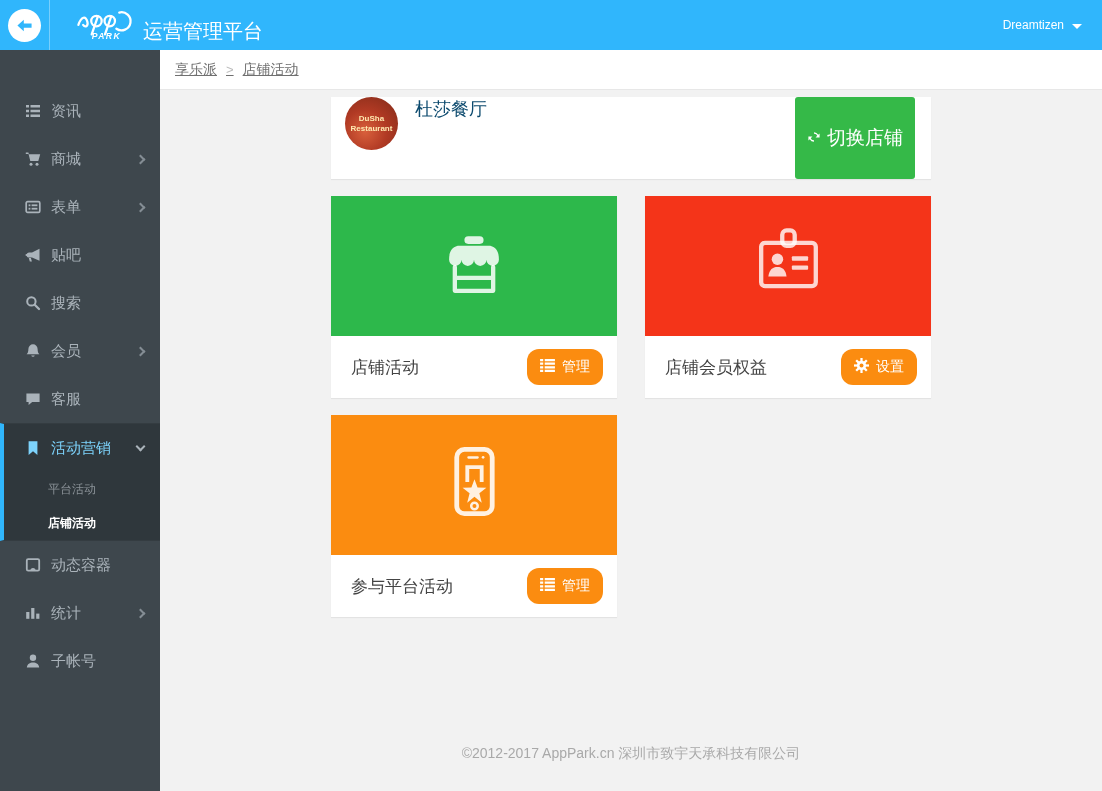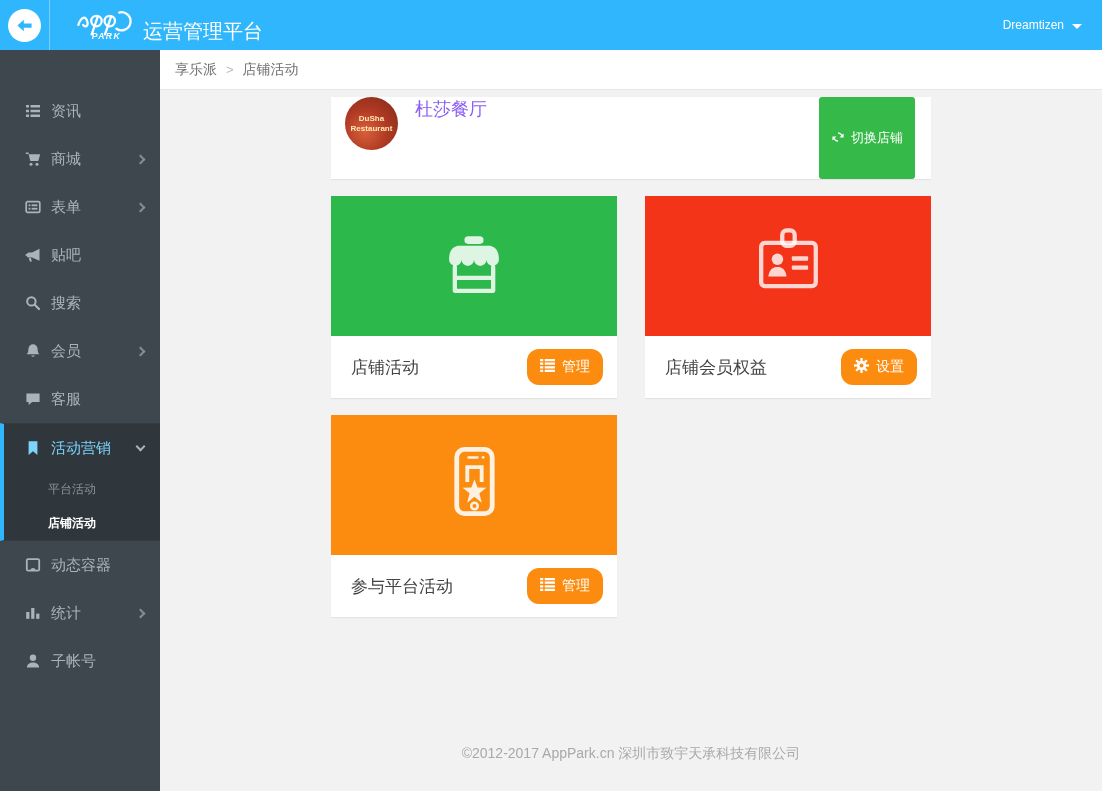--- a/index.html
+++ b/index.html
@@ -34,32 +34,32 @@
   .nav-group-active { background:#2f373c; border-left:4px solid #30b6fc;
                       border-top:1px solid #343c41; border-bottom:1px solid #343c41; }
   .nav-group-active .nav-item { padding-left:20px; color:#7dd3fc; }
   .nav-group-active .nav-arrow { border-color:#aab3ba; }
   .sub-item { height:34px; display:flex; align-items:center; padding-left:44px;
               font-size:12px; color:#8a9197; cursor:pointer; }
   .sub-item.active { color:#fff; font-weight:bold; }
   
   .main { flex:1; background:#f2f2f2; display:flex; flex-direction:column; }
   .breadcrumb { height:40px; background:#fff; border-bottom:1px solid #e7e7e7;
-                display:flex; align-items:center; padding-left:15px; font-size:14px; color:#707070; gap:9px; }
+                display:flex; align-items:center; padding-left:15px; font-size:14px; color:#707070; gap:9px;text-decoration:underline; }
   .crumb { cursor:pointer; }
   .crumb-sep { color:#bbb; font-size:13px; }
   .content { width:600px; margin:7px auto 0; }
   .store-card { background:#fff; height:82px; display:flex; 
                 padding:0 16px 0 14px; box-shadow:0 1px 1px rgba(0,0,0,.06); }
   .avatar { width:53px; height:53px; border-radius:50%; flex-shrink:0; margin-right:17px;
             background:radial-gradient(circle at 38% 65%, #d9603c 0%, #b13a24 45%, #7e2a18 100%);
             display:flex; flex-direction:column; align-items:center; justify-content:center;
             color:#ffe9b0; font-size:8px; font-weight:bold; line-height:1.2; text-align:center; }
-  .store-name { font-size:18px; color:#8b5cf6; }
-  .switch-btn { margin-left:auto; background:#35b948; color:#fff; font-size:13px;
+  .store-name { font-size:18px; color:#0c4a6e; }
+  .switch-btn { margin-left:auto; background:#35b948; color:#fff; font-size:19px;
                 border:none; border-radius:3px; padding:8px 12px; display:flex;
                 align-items:center; gap:6px; cursor:pointer; font-family:inherit; }
   .grid { display:grid; grid-template-columns:286px 286px; column-gap:28px; row-gap:17px; margin-top:17px; }
   .feature-card { background:#fff; box-shadow:0 1px 1px rgba(0,0,0,.06); }
   .card-banner { height:140px; display:flex; align-items:center; justify-content:center; }
   .card-footer { height:62px; display:flex; align-items:center; justify-content:space-between;
                  padding:0 14px 0 20px; }
   .card-title { font-size:17px; color:#444; }
   .card-btn { background:#fb8c10; color:#fff; border:none; border-radius:12px; font-size:14px;
               padding:9px 13px; display:flex; align-items:center; gap:7px; cursor:pointer;

